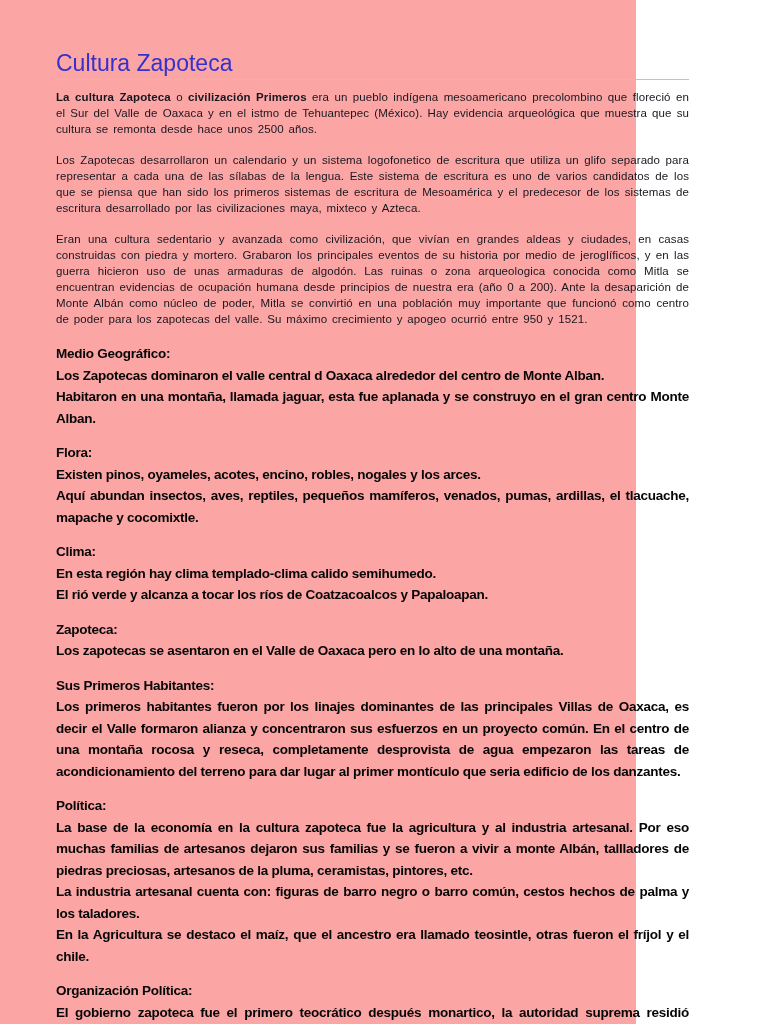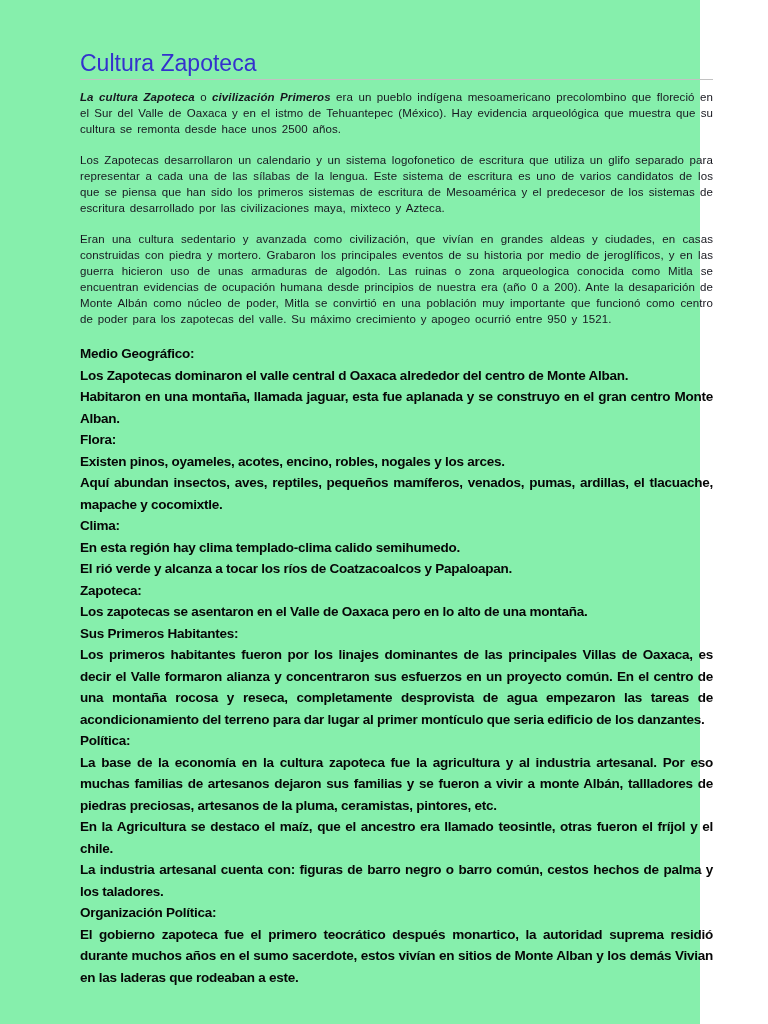--- a/index.html
+++ b/index.html
@@ -9,24 +9,24 @@
     background: #ffffff;
   }
   body {
     width: 768px;
     height: 1024px;
     overflow: hidden;
     font-family: "Liberation Sans", sans-serif;
   }
   .page {
     box-sizing: border-box;
-    width: 700px;
+    width: 636px;
     height: 1024px;
-    background: #86efac;
-    padding: 50px 55px 0 80px;
+    background: #fca5a5;
+    padding: 50px 55px 0 56px;
   }
   .content {
     width: 633px;
   }
   .doc-title {
     margin: 0;
     font-size: 23px;
     font-weight: 400;
     color: #3431cd;
     font-family: "Liberation Sans", sans-serif;
@@ -42,36 +42,36 @@
     margin: 0 0 15px 0;
     font-size: 11.5px;
     line-height: 16px;
     color: #17171f;
     text-align: justify;
     word-spacing: 1.5px;
     letter-spacing: 0.1px;
   }
   .intro .b {
     font-weight: bold;
-    font-style: italic;
   }
   .sections {
     margin-top: 16px;
   }
   .sections p {
     margin: 0;
     font-size: 13.5px;
     font-weight: bold;
     color: #060606;
     line-height: 21.5px;
     letter-spacing: -0.25px;
     text-align: justify;
   }
   .sections p.sec-heading {
     text-align: left;
+    margin-top: 13px;
   }
 </style>
 </head>
 <body>
 
 <div class="page">
   <div class="content">
 
     <h1 class="doc-title">Cultura Zapoteca</h1>
 
@@ -94,20 +94,20 @@
         <p class="sec-line">Aquí abundan insectos, aves, reptiles, pequeños mamíferos, venados, pumas, ardillas, el tlacuache, mapache y cocomixtle.</p>
         <p class="sec-heading">Clima:</p>
         <p class="sec-line">En esta región hay clima templado-clima calido  semihumedo.</p>
         <p class="sec-line">El rió verde y alcanza a tocar los ríos de Coatzacoalcos y Papaloapan.</p>
         <p class="sec-heading">Zapoteca:</p>
         <p class="sec-line">Los zapotecas se asentaron en el Valle de Oaxaca pero en lo alto de una montaña.</p>
         <p class="sec-heading">Sus Primeros Habitantes:</p>
         <p class="sec-line">Los primeros habitantes fueron por los linajes dominantes de las principales Villas de Oaxaca, es decir el Valle formaron alianza y concentraron sus esfuerzos en un proyecto común. En el centro de una montaña rocosa y reseca, completamente desprovista de agua empezaron las tareas de acondicionamiento del terreno para dar lugar al primer montículo que seria edificio de los danzantes.</p>
         <p class="sec-heading">Política:</p>
         <p class="sec-line">La base de la economía en la cultura zapoteca fue la agricultura y al industria artesanal. Por eso muchas familias de artesanos dejaron sus familias y se fueron a vivir a monte Albán, tallladores de piedras preciosas, artesanos de la pluma, ceramistas, pintores, etc.</p>
+        <p class="sec-line">La industria artesanal cuenta con: figuras de barro negro o barro común, cestos hechos de palma y los taladores.</p>
         <p class="sec-line">En la Agricultura se destaco el maíz, que el ancestro era llamado teosintle, otras fueron el fríjol y el chile.</p>
-        <p class="sec-line">La industria artesanal cuenta con: figuras de barro negro o barro común, cestos hechos de palma y los taladores.</p>
         <p class="sec-heading">Organización Política:</p>
         <p class="sec-line">El gobierno zapoteca fue el primero teocrático después monartico, la autoridad suprema residió durante muchos años en el sumo sacerdote, estos vivían en sitios de Monte Alban y los demás Vivian en las laderas que rodeaban a este.</p>
       </div>
 
   </div>
 </div>
 
 </body></html>

